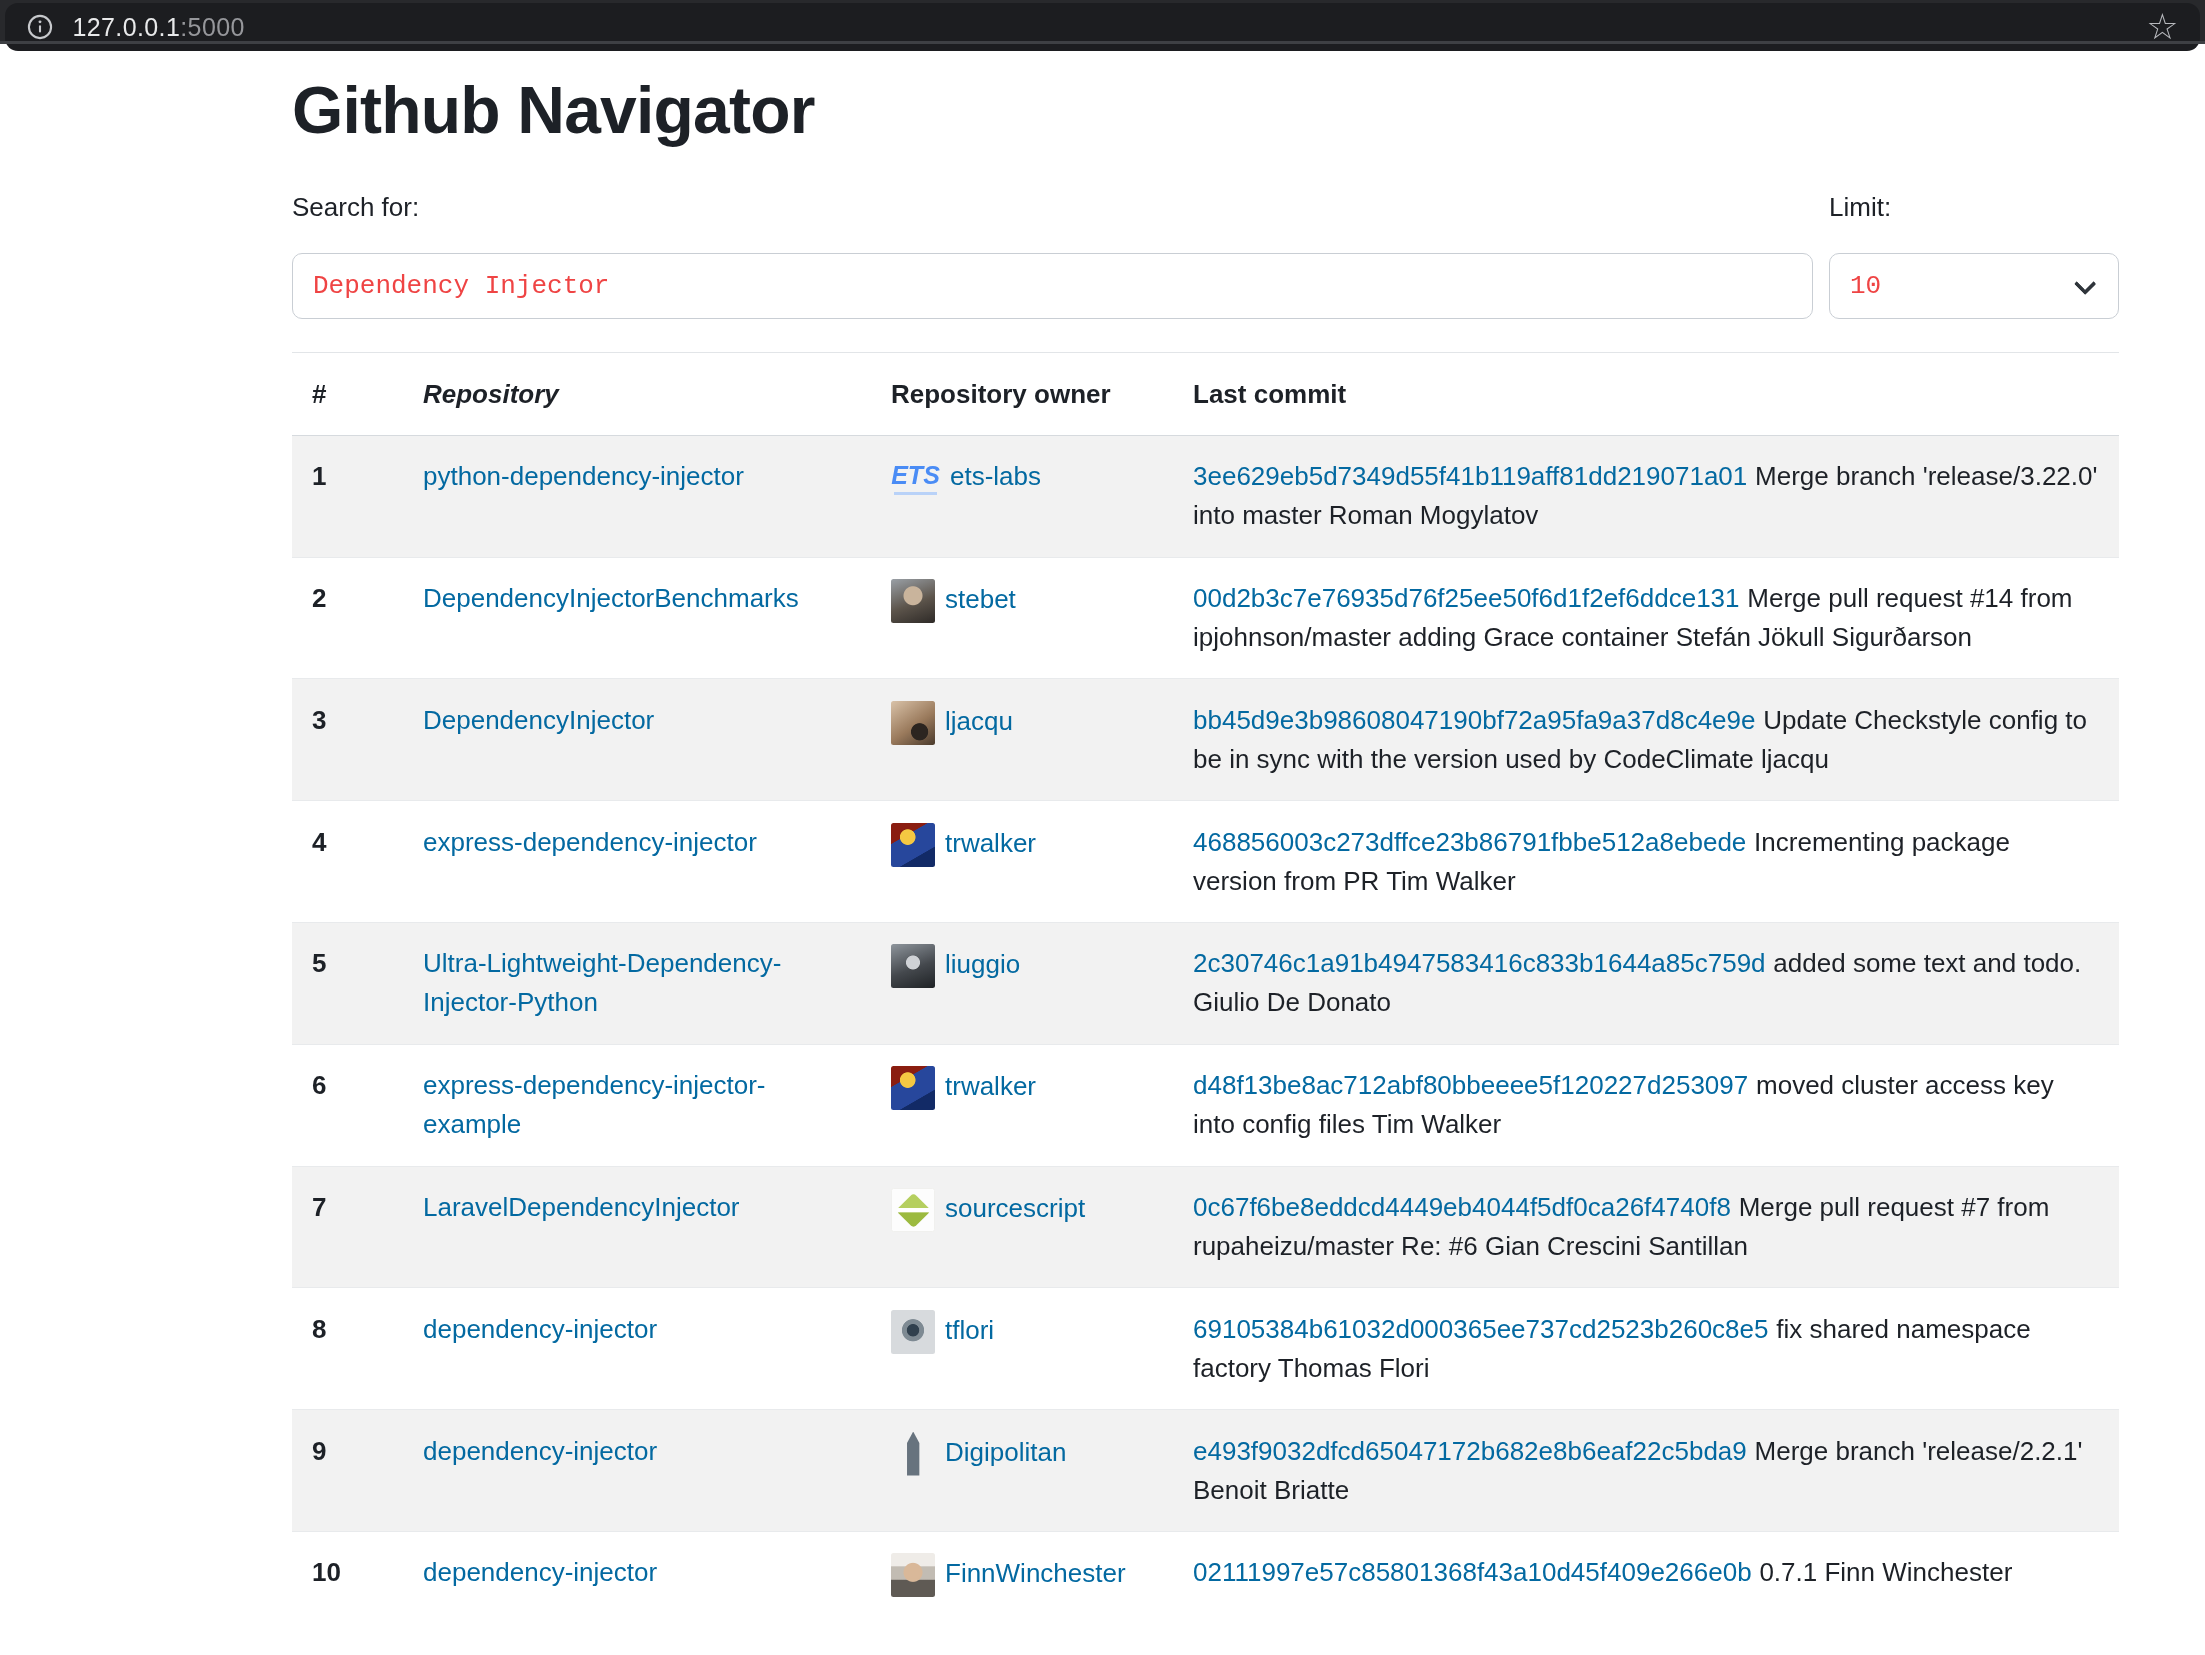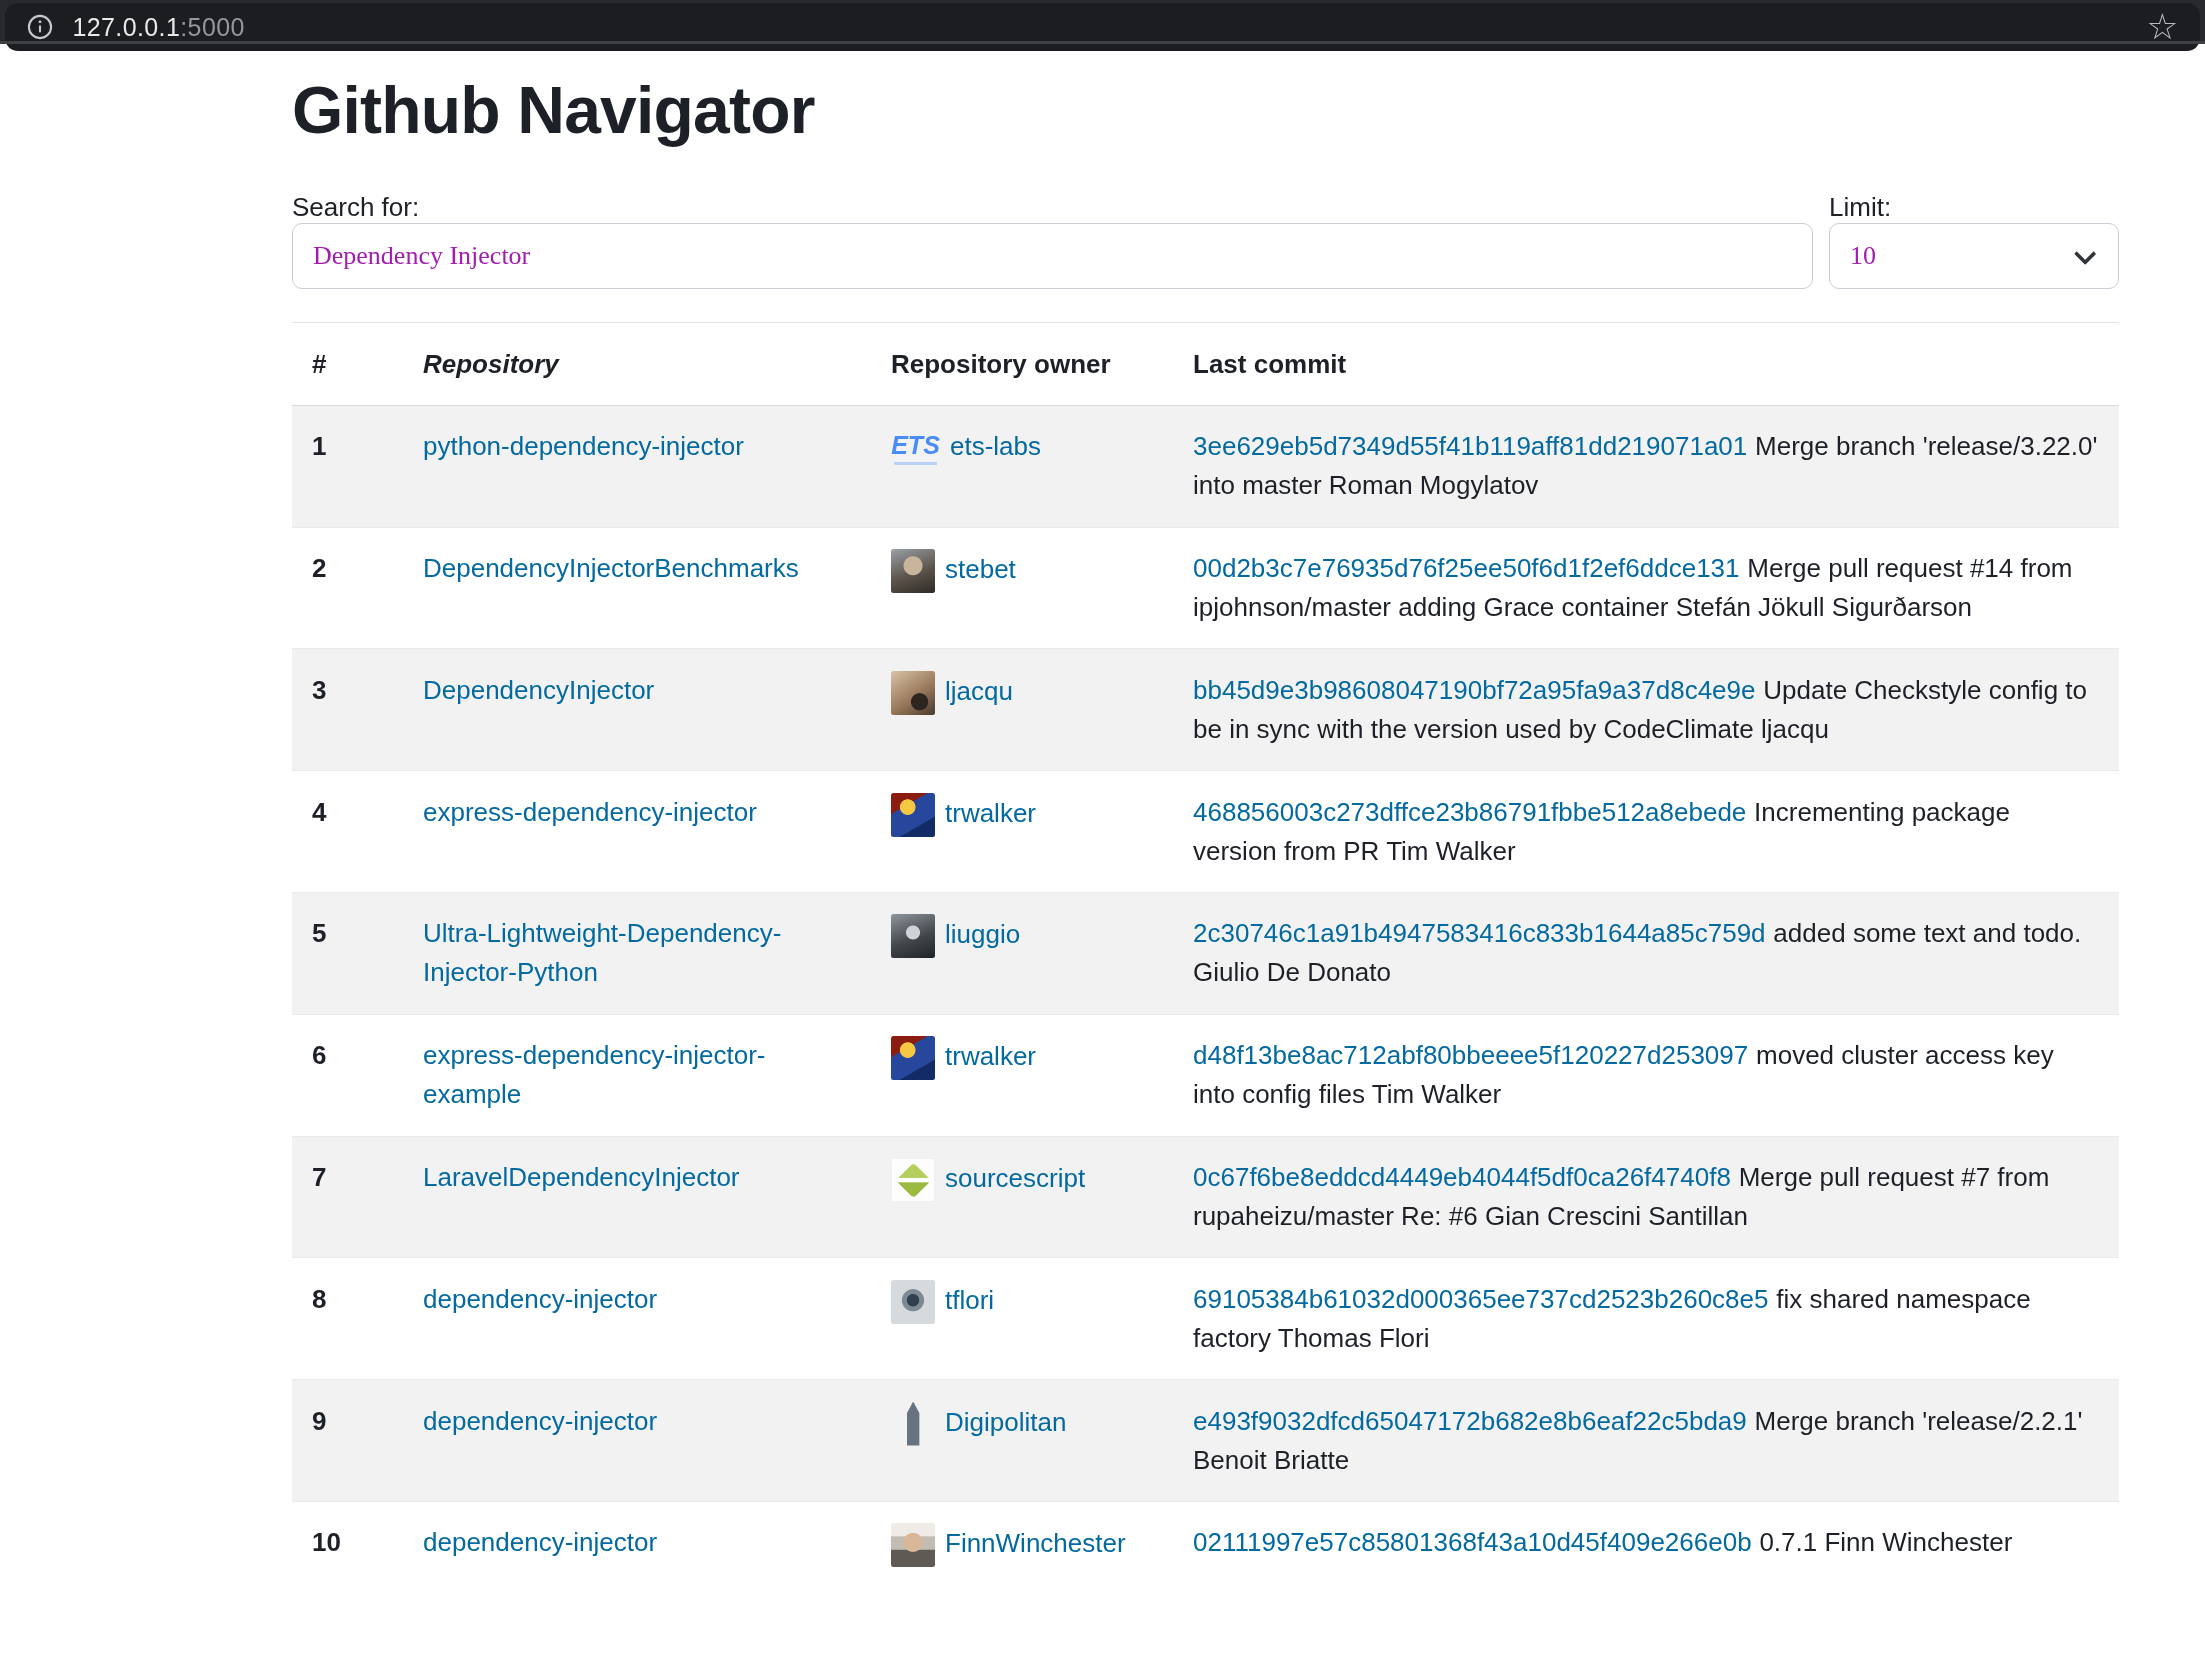--- a/index.html
+++ b/index.html
@@ -22,25 +22,25 @@
   .info-icon{display:inline-flex;align-items:center;}
   
   .content{padding:0 86px 0 292px;}
   .page-title{
     margin:29px 0 0;font-size:66px;line-height:1.15;font-weight:700;
     letter-spacing:-0.8px;color:#1d2127;
   }
   .form-row{display:flex;justify-content:space-between;margin-top:43px;}
   .search-group{width:1521px;}
   .limit-group{width:290px;}
-  .field-label{display:block;font-size:26px;line-height:31px;margin-bottom:0;color:#1d2127;}
+  .field-label{display:block;font-size:26px;line-height:31px;margin-bottom:30px;color:#1d2127;}
   .text-input,.limit-select{
     width:100%;height:66px;box-sizing:border-box;
     border:1.6px solid #c9ced4;border-radius:10px;background:#fff;
-    font-family:Liberation Serif, serif;font-size:26px;color:#a21caf;padding:0 20px;outline:none;
+    font-family:Liberation Mono, monospace;font-size:26px;color:#ef4444;padding:0 20px;outline:none;
   }
   .select-wrap{position:relative;}
   .limit-select{appearance:none;-webkit-appearance:none;padding-right:58px;}
   .chev{
     position:absolute;right:26px;top:23px;width:12.3px;height:12.3px;
     border-right:4.1px solid #2f353b;border-bottom:4.1px solid #2f353b;
     transform:rotate(45deg);border-radius:1.6px;pointer-events:none;
   }
   .results-summary{margin-top:30px;font-size:26px;line-height:31px;}
   

